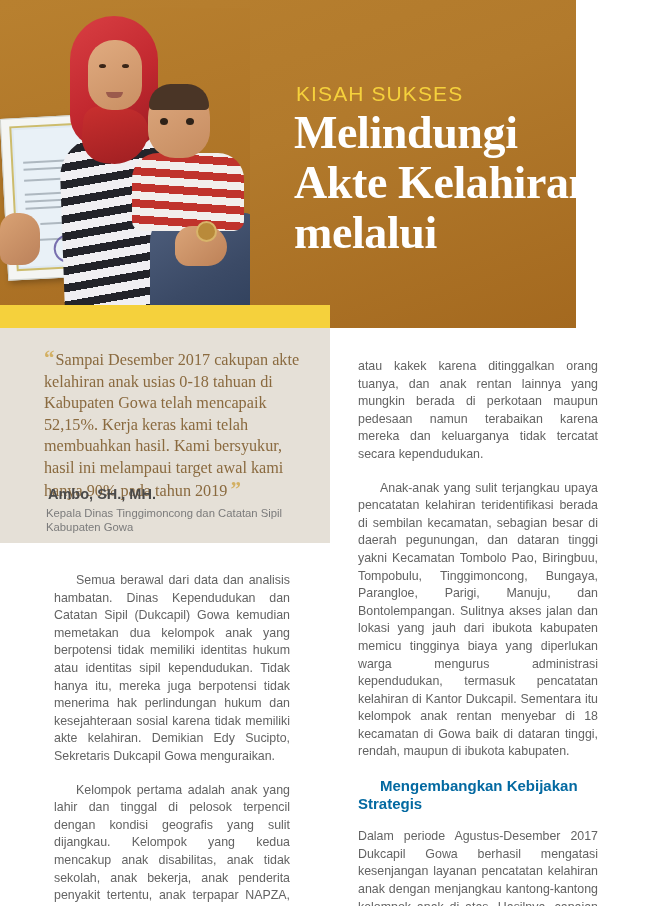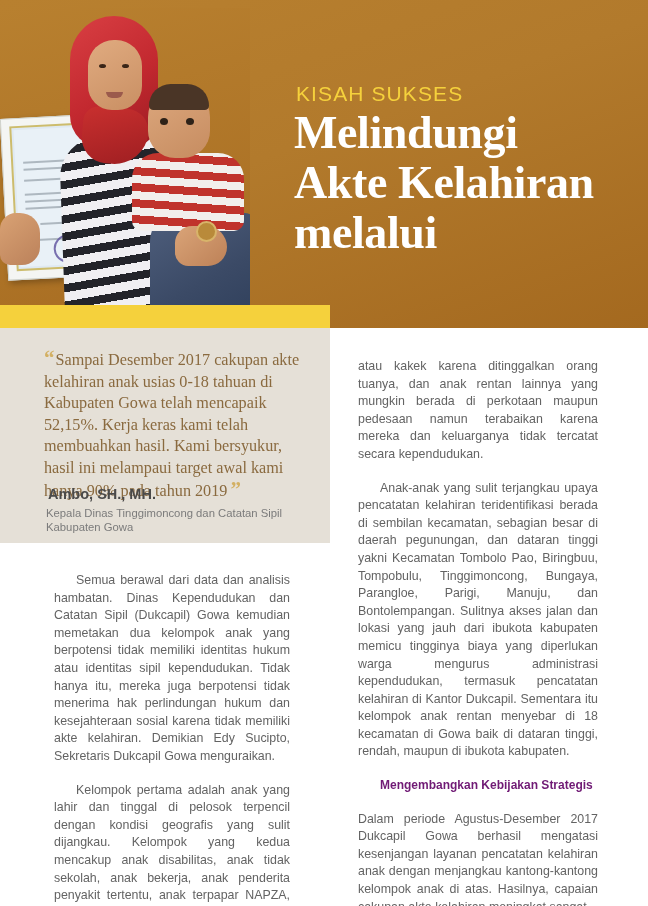--- a/index.html
+++ b/index.html
@@ -12,21 +12,21 @@
     height: 906px;
     position: relative;
     overflow: hidden;
     font-family: "Liberation Sans", sans-serif;
   }
 
   
   .header {
     position: absolute;
     left: 0; top: 0;
-    width: 648px; height: 328px;
+    width: 576px; height: 328px;
     background: linear-gradient(160deg, #b8802f 0%, #b27a2c 45%, #a4691f 100%);
     overflow: hidden;
   }
 
   
   .photo {
     position: absolute;
     left: 0; top: 8px;
     width: 250px; height: 297px;
     overflow: hidden;
@@ -281,23 +281,23 @@
   .col-right { left: 342px; top: 342px; width: 272px; }
 
   .col p {
     margin: 16px;
     text-indent: 22px;
   }
   .col p.noindent { text-indent: 0; }
 
   .subhead {
     margin: 14px 0 4px 0;
-    font-size: 12px;
+    font-size: 15px;
     font-weight: 700;
-    color: #701a75;
+    color: #0369a1;
     text-indent: 0;
     text-align: left;
   }
 </style>
 </head>
 <body>
 
 <div class="header">
 
   <div class="photo">

